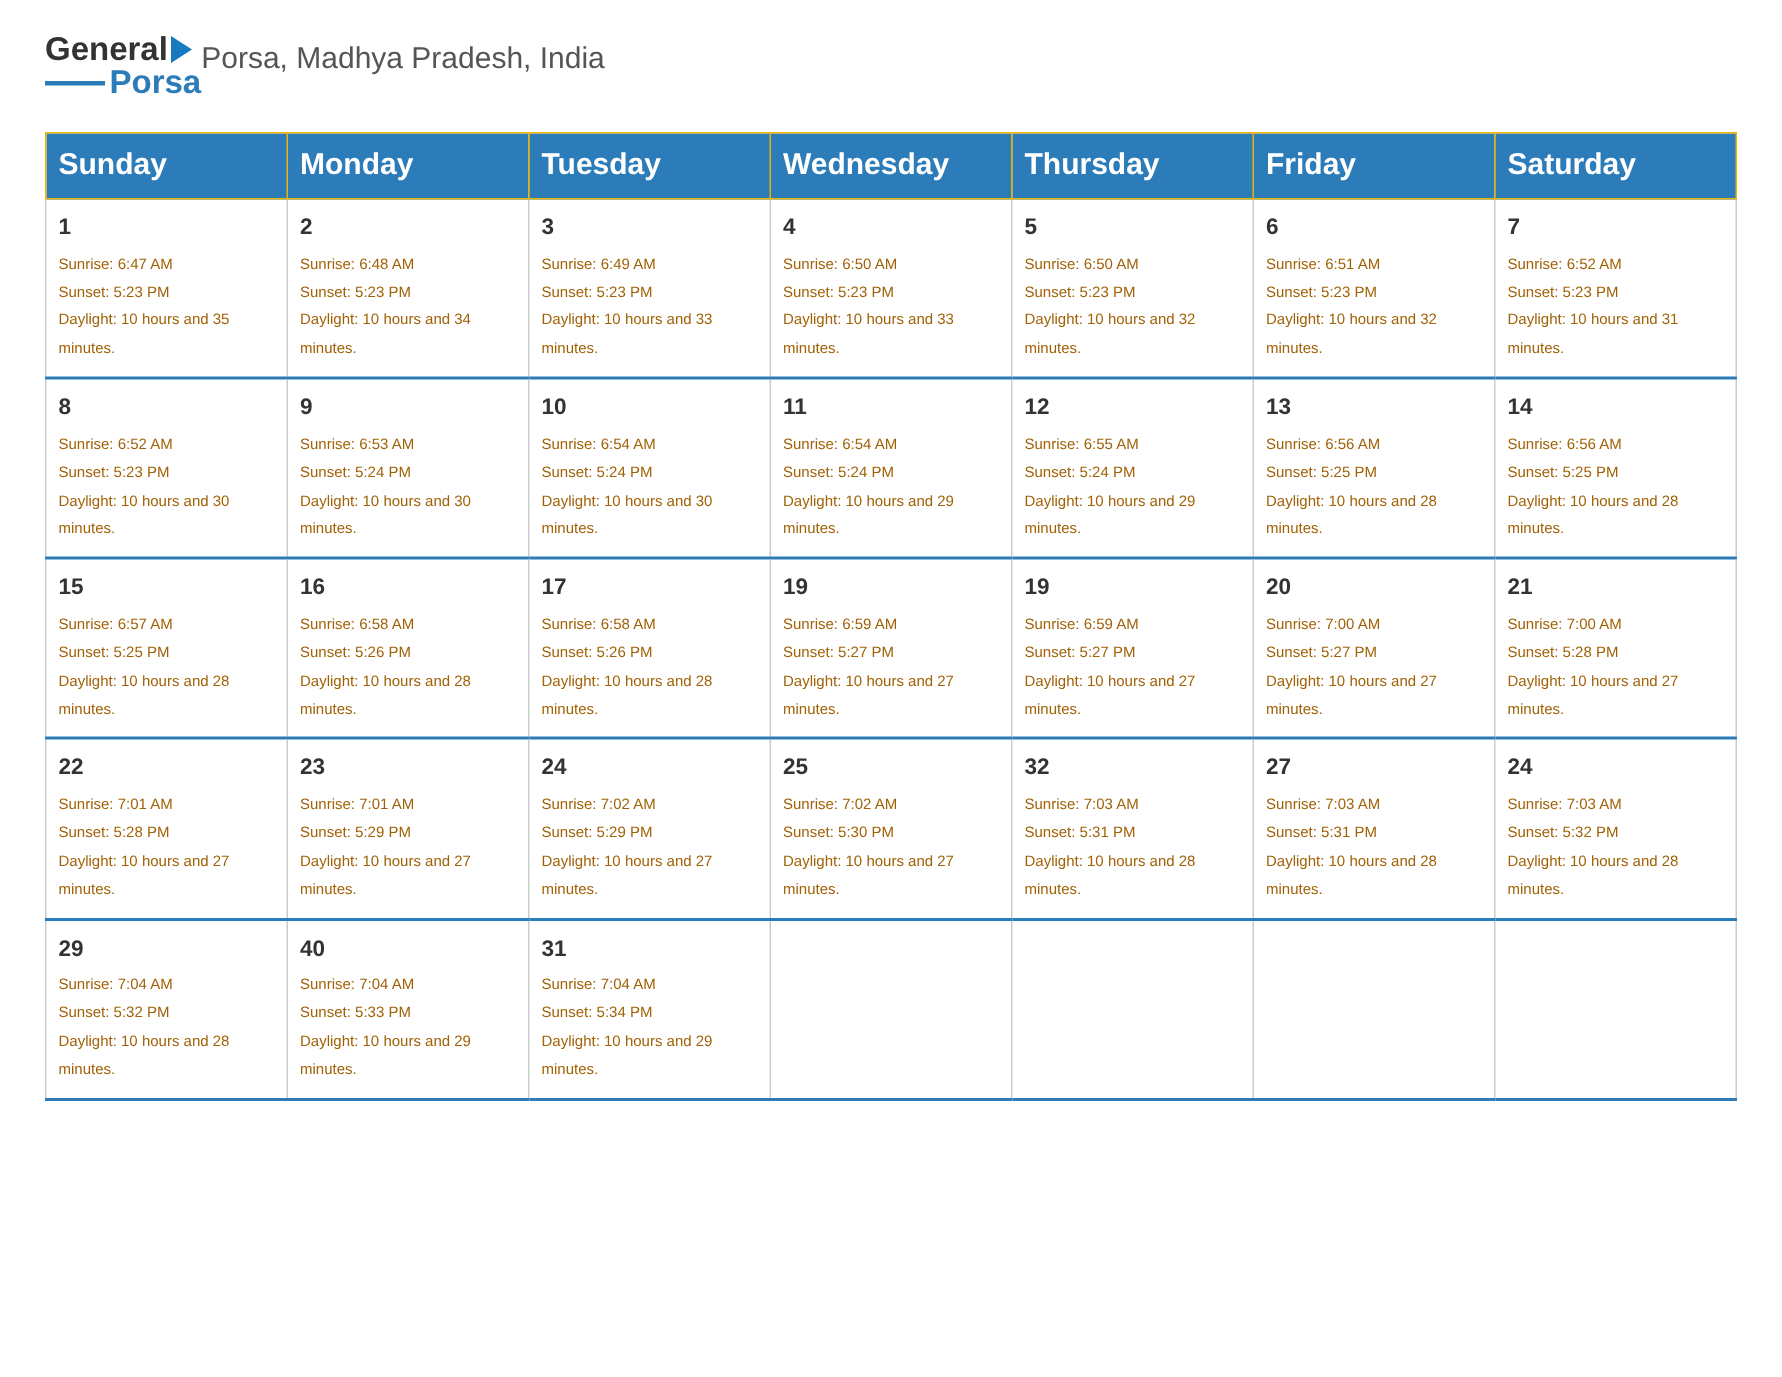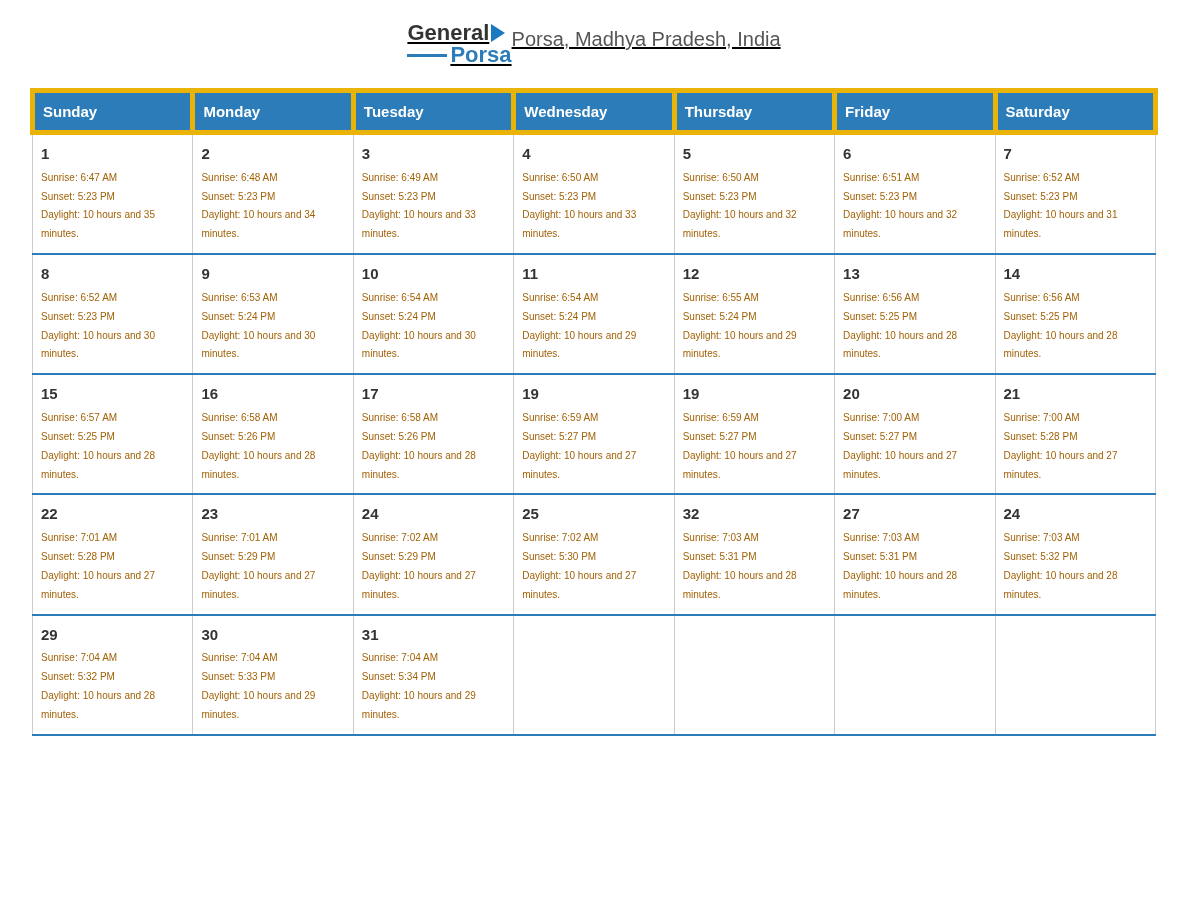--- a/index.html
+++ b/index.html
@@ -5,24 +5,23 @@
     * { box-sizing: border-box; margin: 0; padding: 0; }
     body {
       font-family: Arial, sans-serif;
       background: #fff;
       padding: 20px 30px;
       width: 1188px;
       min-height: 918px;
     }
     .header-area {
       display: flex;
-      justify-content: center;
+      justify-content: flex-start;
       align-items: flex-start;
       margin-bottom: 20px;
-      text-decoration: underline;
     }
     .logo-area {
       display: flex;
       align-items: center;
     }
     .logo-text {
       font-size: 22px;
       font-weight: bold;
       color: #333;
     }
@@ -51,25 +50,25 @@
       margin-top: 8px;
     }
     .calendar-table {
       width: 100%;
       border-collapse: collapse;
       border: 1px solid #aaa;
     }
     .calendar-table th {
       background-color: #2b7cb8;
       color: #fff;
-      font-size: 15px;
+      font-size: 20px;
       font-weight: bold;
       padding: 10px 8px;
       text-align: left;
-      border: 5px solid #eab308;
+      border: 1px solid #eab308;
     }
     .calendar-table td {
       vertical-align: top;
       padding: 8px 8px 10px 8px;
       border: 1px solid #ccc;
       border-bottom: 2px solid #2b7cb8;
       width: 14.28%;
       min-height: 90px;
       font-size: 13px;
       color: #333;
@@ -154,21 +153,21 @@
         <td><span class="day-number">22</span><span class="day-info">Sunrise: 7:01 AM<br>Sunset: 5:28 PM<br>Daylight: 10 hours and 27 minutes.</span></td>
         <td><span class="day-number">23</span><span class="day-info">Sunrise: 7:01 AM<br>Sunset: 5:29 PM<br>Daylight: 10 hours and 27 minutes.</span></td>
         <td><span class="day-number">24</span><span class="day-info">Sunrise: 7:02 AM<br>Sunset: 5:29 PM<br>Daylight: 10 hours and 27 minutes.</span></td>
         <td><span class="day-number">25</span><span class="day-info">Sunrise: 7:02 AM<br>Sunset: 5:30 PM<br>Daylight: 10 hours and 27 minutes.</span></td>
         <td><span class="day-number">32</span><span class="day-info">Sunrise: 7:03 AM<br>Sunset: 5:31 PM<br>Daylight: 10 hours and 28 minutes.</span></td>
         <td><span class="day-number">27</span><span class="day-info">Sunrise: 7:03 AM<br>Sunset: 5:31 PM<br>Daylight: 10 hours and 28 minutes.</span></td>
         <td><span class="day-number">24</span><span class="day-info">Sunrise: 7:03 AM<br>Sunset: 5:32 PM<br>Daylight: 10 hours and 28 minutes.</span></td>
       </tr>
       <tr>
         <td><span class="day-number">29</span><span class="day-info">Sunrise: 7:04 AM<br>Sunset: 5:32 PM<br>Daylight: 10 hours and 28 minutes.</span></td>
-        <td><span class="day-number">30</span><span class="day-info">Sunrise: 7:04 AM<br>Sunset: 5:33 PM<br>Daylight: 10 hours and 29 minutes.</span></td>
+        <td><span class="day-number">40</span><span class="day-info">Sunrise: 7:04 AM<br>Sunset: 5:33 PM<br>Daylight: 10 hours and 29 minutes.</span></td>
         <td><span class="day-number">31</span><span class="day-info">Sunrise: 7:04 AM<br>Sunset: 5:34 PM<br>Daylight: 10 hours and 29 minutes.</span></td>
         <td class="empty"></td>
         <td class="empty"></td>
         <td class="empty"></td>
         <td class="empty"></td>
       </tr>
     </tbody>
 </table>
 
 </body></html>

